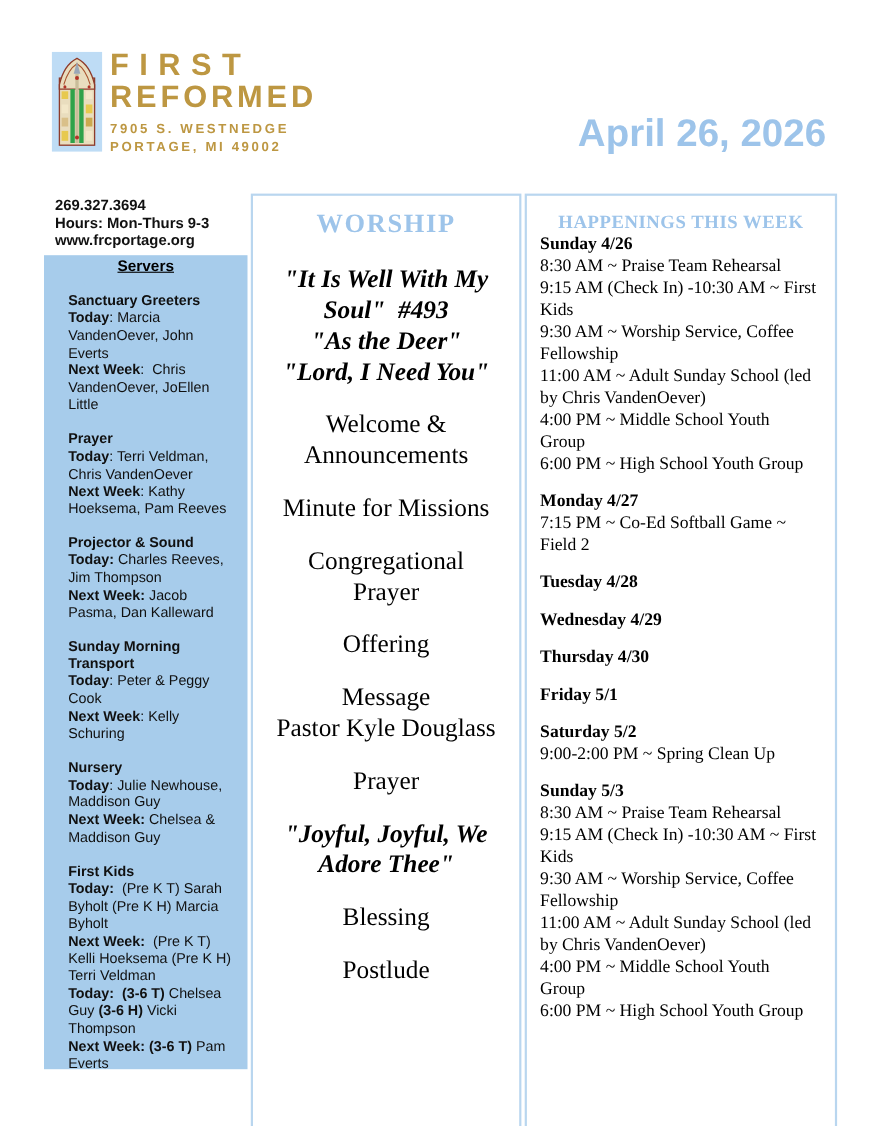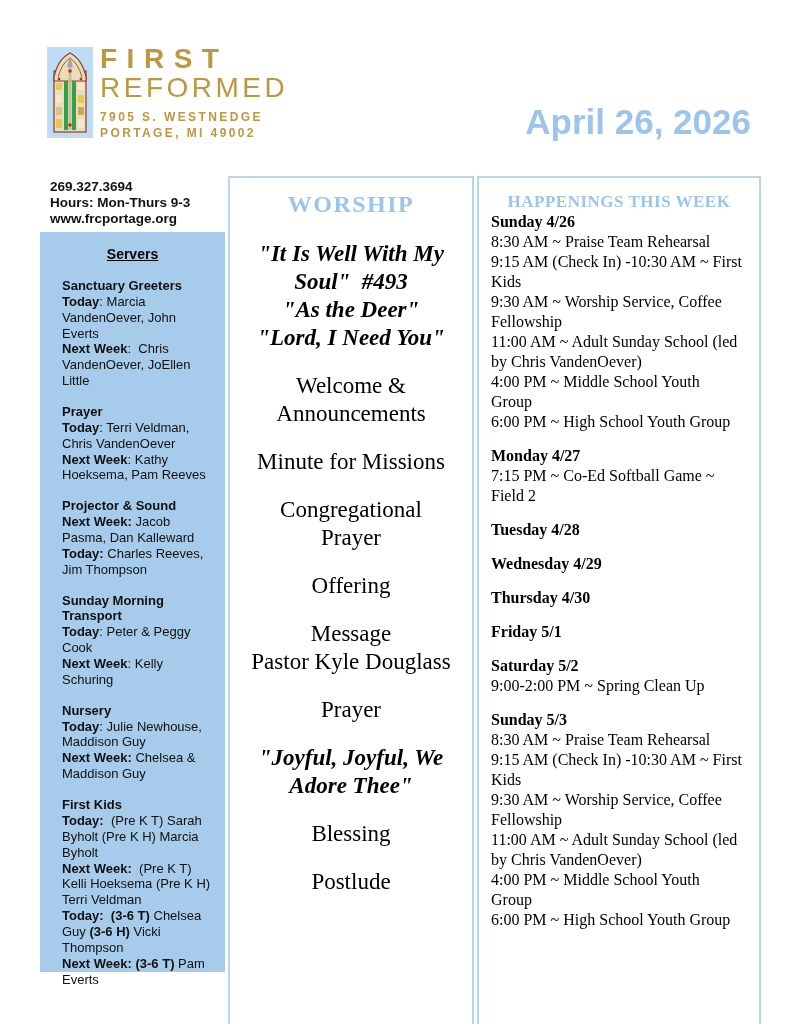--- a/index.html
+++ b/index.html
@@ -7,36 +7,36 @@
     width:791px;height:1024px;position:relative;background:#ffffff;
     font-family:"Liberation Sans",sans-serif;color:#000;overflow:hidden;
   }
   :root{
     --accent:#9dc4ea; --sidebar:#a7cceb; --border:#b9d6ef; --gold:#bd9742;
   }
   
   .logo-svg{position:absolute;left:47px;top:47px;}
   .name-block{position:absolute;left:100px;top:44px;}
   .church-line1{font-size:28px;font-weight:bold;letter-spacing:.34em;color:var(--gold);line-height:1.05;}
-  .church-line2{font-size:28px;font-weight:normal;letter-spacing:.125em;color:var(--gold);line-height:1.07;}
+  .church-line2{font-size:28px;font-weight:bold;letter-spacing:.125em;color:var(--gold);line-height:1.07;}
   .address{margin-top:7px;font-size:12px;font-weight:bold;letter-spacing:.2em;color:var(--gold);line-height:1.3;}
   .date-heading{
     position:absolute;right:40px;top:102px;font-size:35px;font-weight:bold;
     color:var(--accent);letter-spacing:0;
   }
   
   .contact{position:absolute;left:50px;top:179px;font-size:13.5px;font-weight:bold;line-height:1.2;color:#111;}
   
   .sidebar{
     position:absolute;left:40px;top:232px;width:185px;height:740px;
     background:var(--sidebar);box-sizing:border-box;
   }
   .servers-title{
     text-align:center;font-size:14px;font-weight:bold;text-decoration:underline;
-    padding-top:14px;color:#000;
+    padding-top:1px;color:#000;
   }
   .servers-sections{padding:16px 10px 0 22px;}
   .server-section{margin-bottom:15px;font-size:13px;line-height:1.22;color:#101010;}
   .server-title{font-weight:bold;}
   .b{font-weight:bold;}
   
   .box{
     position:absolute;top:176px;height:981px;background:#fff;
     border:2px solid var(--border);box-sizing:border-box;
   }
@@ -111,22 +111,22 @@
         <div class="server-entry"><span class="b">Today</span><span>: Marcia VandenOever, John Everts</span></div>
         <div class="server-entry"><span class="b">Next Week</span><span>:&nbsp; Chris VandenOever, JoEllen Little</span></div>
       </div>
       <div class="server-section">
         <div class="server-title">Prayer</div>
         <div class="server-entry"><span class="b">Today</span><span>: Terri Veldman, Chris VandenOever</span></div>
         <div class="server-entry"><span class="b">Next Week</span><span>: Kathy Hoeksema, Pam Reeves</span></div>
       </div>
       <div class="server-section">
         <div class="server-title">Projector &amp; Sound</div>
+        <div class="server-entry"><span class="b">Today:</span><span> Charles Reeves, Jim Thompson</span></div>
         <div class="server-entry"><span class="b">Next Week:</span><span> Jacob Pasma, Dan Kalleward</span></div>
-        <div class="server-entry"><span class="b">Today:</span><span> Charles Reeves, Jim Thompson</span></div>
       </div>
       <div class="server-section">
         <div class="server-title">Sunday Morning Transport</div>
         <div class="server-entry"><span class="b">Today</span><span>: Peter &amp; Peggy Cook</span></div>
         <div class="server-entry"><span class="b">Next Week</span><span>: Kelly Schuring</span></div>
       </div>
       <div class="server-section">
         <div class="server-title">Nursery</div>
         <div class="server-entry"><span class="b">Today</span><span>: Julie Newhouse, Maddison Guy</span></div>
         <div class="server-entry"><span class="b">Next Week:</span><span> Chelsea &amp; Maddison Guy</span></div>

